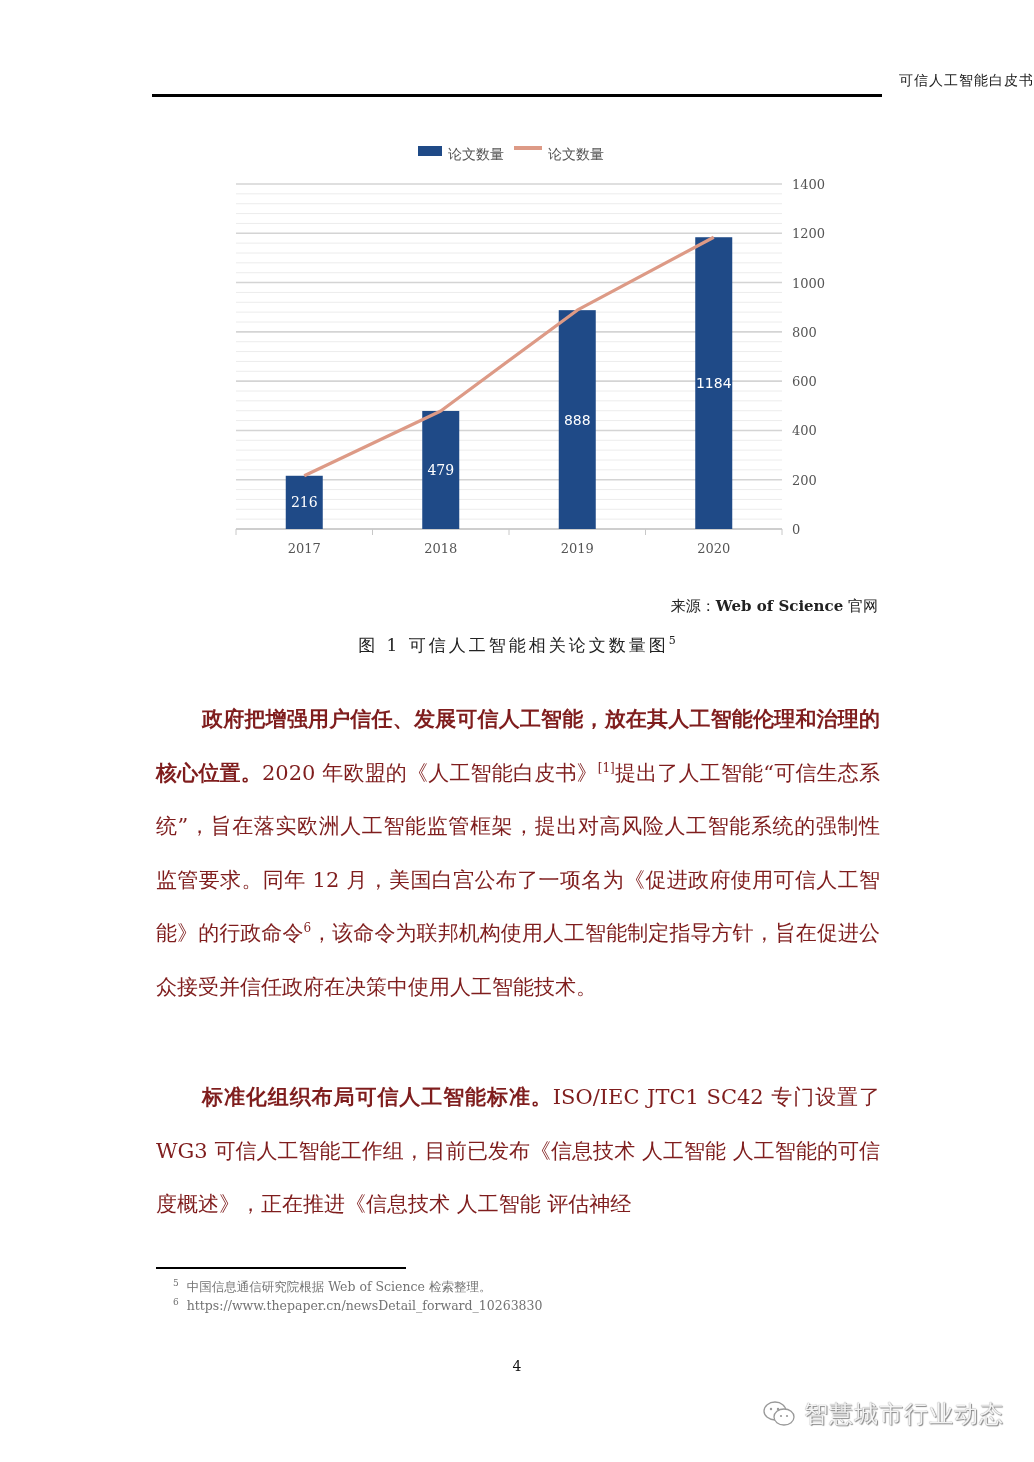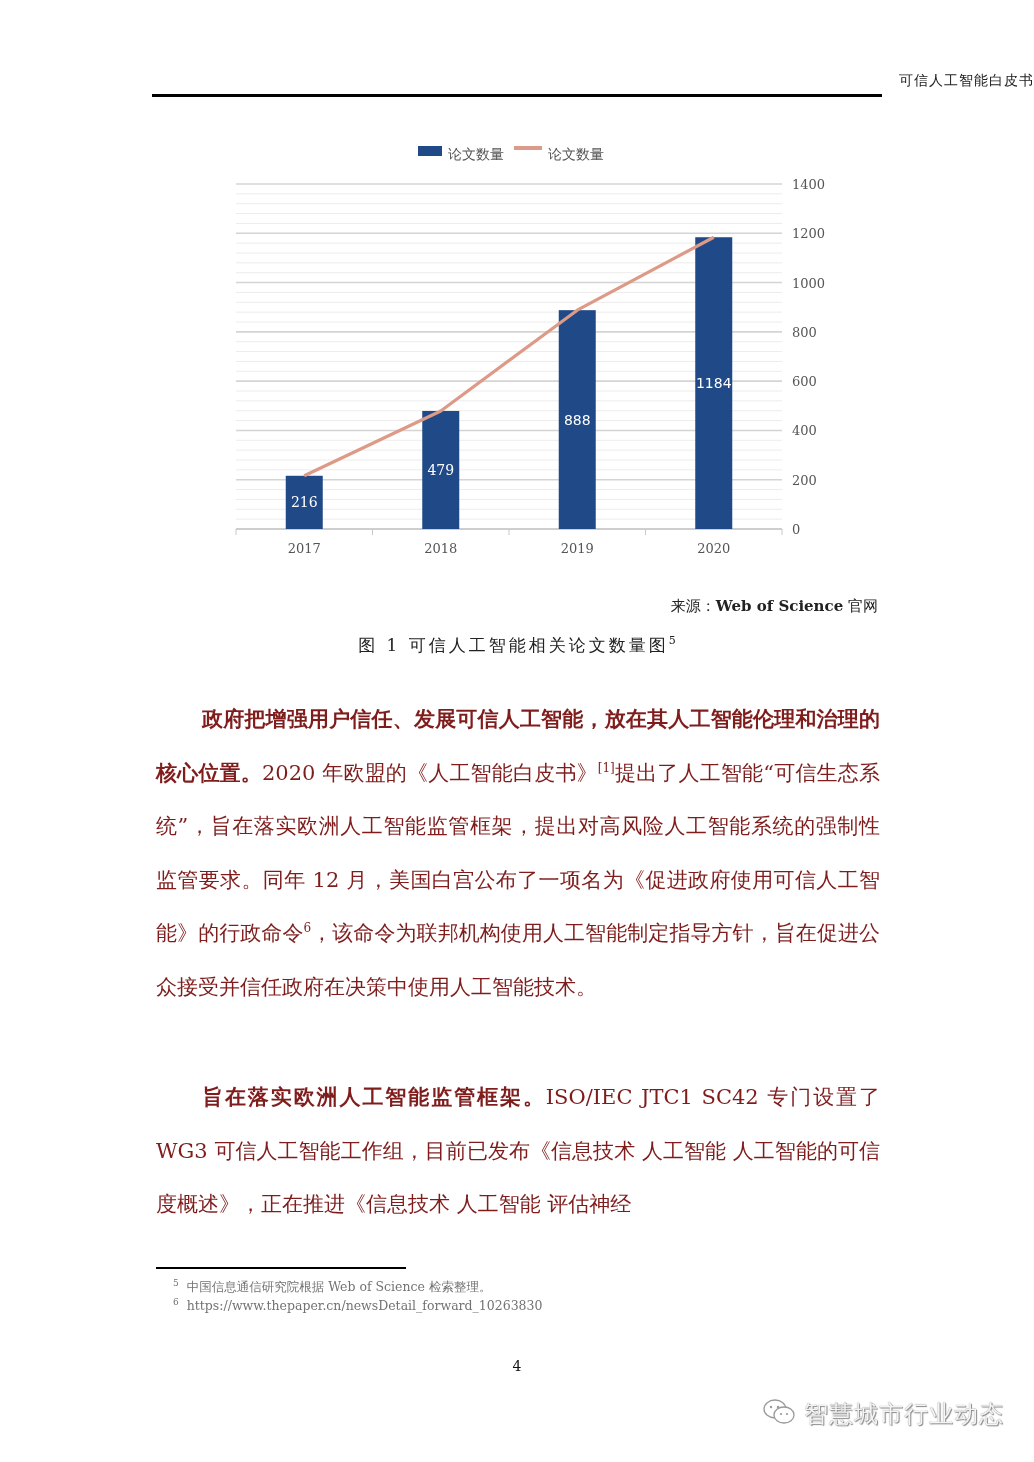--- a/index.html
+++ b/index.html
@@ -24,21 +24,21 @@
   .para .lead { font-weight: bold; font-family: "DejaVu Sans", sans-serif; }
   .para sup { font-size: 12px; line-height: 0; }
   .p1 { top: 693px; text-indent: 46px; }
   .p2 { top: 1071px; text-indent: 46px; }
   .fn-rule { left: 156px; top: 1267px; width: 250px; height: 2px; background: #000; }
   .fn { left: 173px; font-size: 12.5px; color: #737373; }
   .fn sup { font-size: 9px; margin-right: 8px; }
   .fn1 { top: 1278px; }
   .fn2 { top: 1297px; }
   .page-num { left: 0; width: 1034px; top: 1358px; text-align: center; font-size: 14px; }
-  .watermark { left: 762px; top: 1398px; display: flex; align-items: flex-start; font-size: 24px;
+  .watermark { left: 762px; top: 1398px; display: flex; align-items: center; font-size: 24px;
                font-family: "DejaVu Sans", sans-serif; color: #f4f4f4;
                text-shadow: 0 0 1px #777, 1px 1px 1px #888; letter-spacing: 1px; }
   .watermark svg { margin-right: 8px; }
 </style>
 </head>
 <body>
 
 <div class="abs header-title">可信人工智能白皮书</div>
 <div class="abs header-rule"></div>
 
@@ -132,21 +132,21 @@
 </div>
 <div class="abs caption">
   <span>图 1 可信人工智能相关论文数量图</span><sup>5</sup>
 </div>
 
 <div class="abs para p1">
   <span class="lead">政府把增强用户信任、发展可信人工智能，放在其人工智能伦理和治理的核心位置。</span><span>2020 年欧盟的《人工智能白皮书》</span><sup>[1]</sup><span>提出了人工智能“可信生态系统”，旨在落实欧洲人工智能监管框架，提出对高风险人工智能系统的强制性监管要求。同年 12 月，美国白宫公布了一项名为《促进政府使用可信人工智能》的行政命令</span><sup>6</sup><span>，该命令为联邦机构使用人工智能制定指导方针，旨在促进公众接受并信任政府在决策中使用人工智能技术。</span>
 </div>
 
 <div class="abs para p2">
-  <span class="lead">旨在落实欧洲人工智能监管框架。</span><span>ISO/IEC JTC1 SC42 专门设置了 WG3 可信人工智能工作组，目前已发布《信息技术 人工智能 人工智能的可信度概述》，正在推进《信息技术 人工智能 评估神经</span>
+  <span class="lead">标准化组织布局可信人工智能标准。</span><span>ISO/IEC JTC1 SC42 专门设置了 WG3 可信人工智能工作组，目前已发布《信息技术 人工智能 人工智能的可信度概述》，正在推进《信息技术 人工智能 评估神经</span>
 </div>
 
 <div class="abs fn-rule"></div>
 <div class="abs fn fn1">
   <sup>5</sup><span>中国信息通信研究院根据 Web of Science 检索整理。</span>
 </div>
 <div class="abs fn fn2">
   <sup>6</sup><span>https://www.thepaper.cn/newsDetail_forward_10263830</span>
 </div>
 

